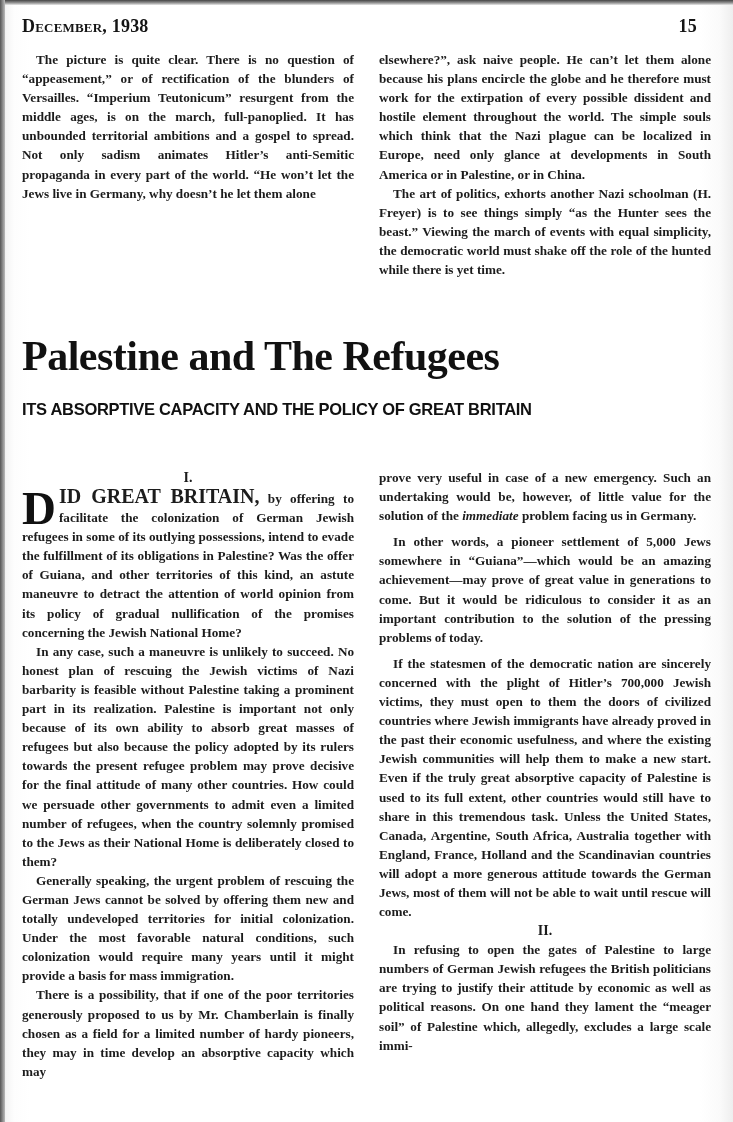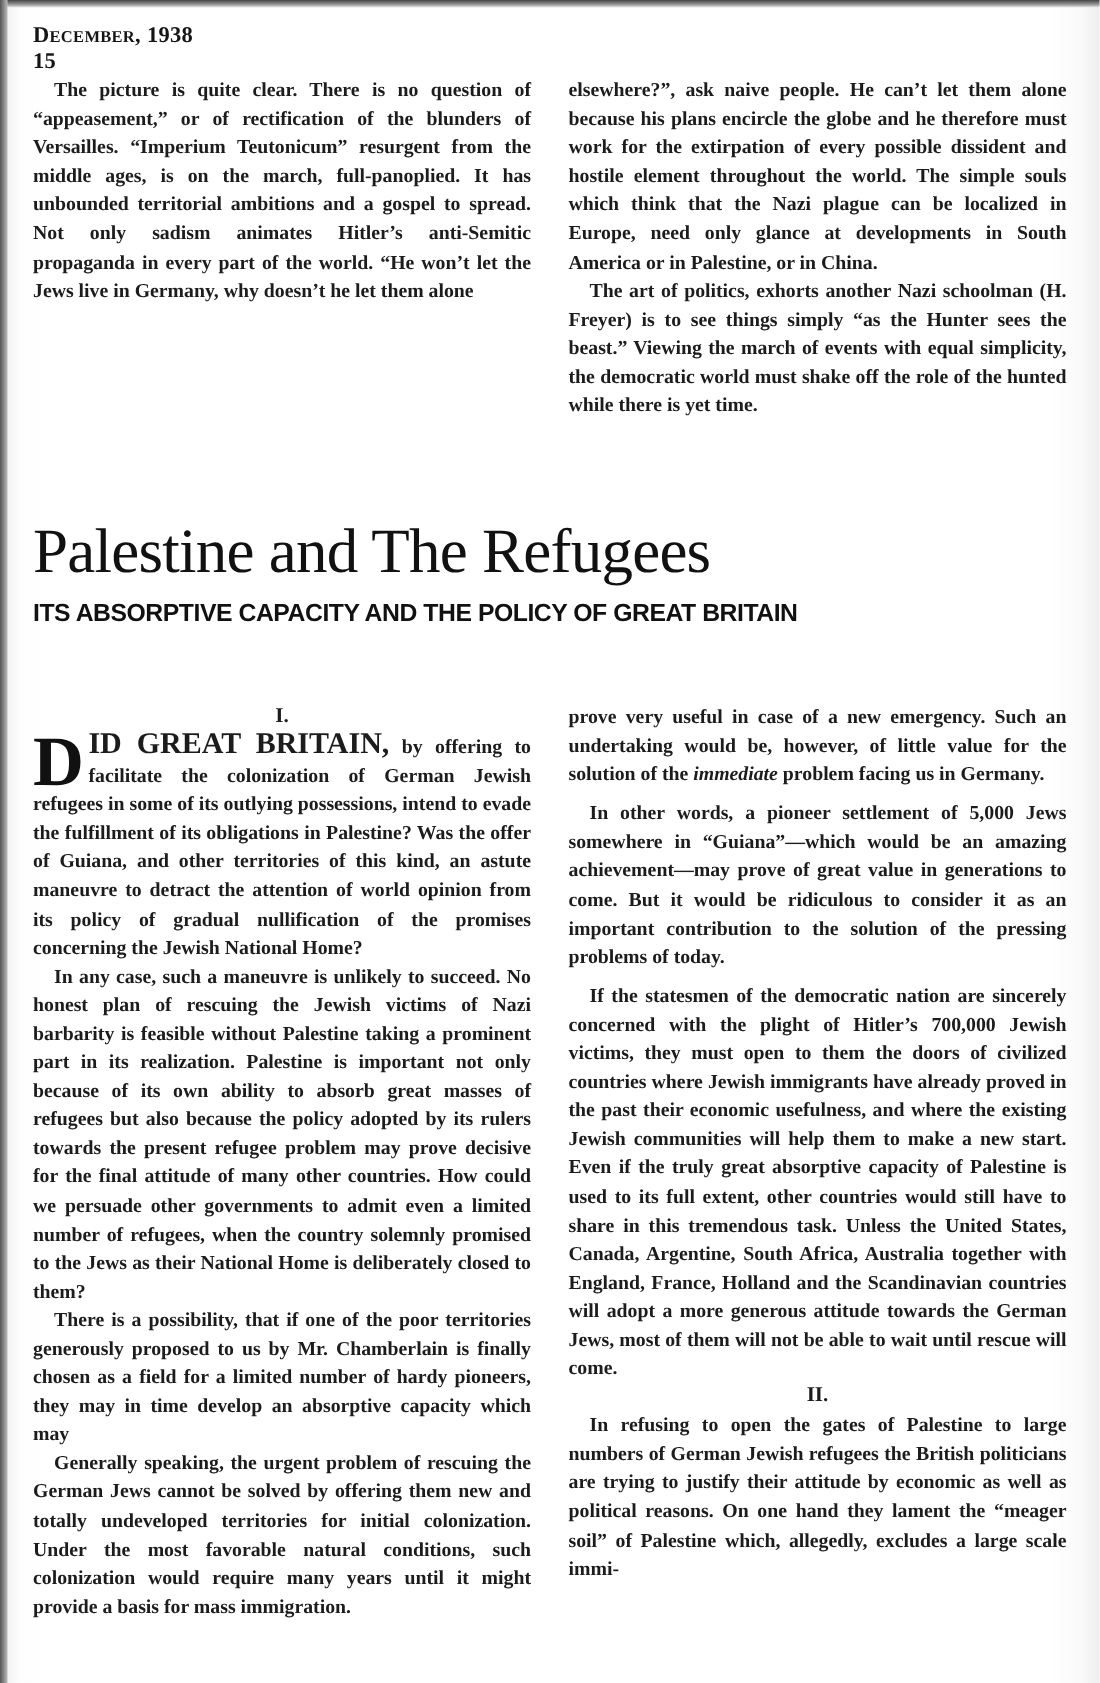--- a/index.html
+++ b/index.html
@@ -18,39 +18,39 @@
     position: absolute; left: 0; top: 0; width: 733px; height: 5px;
     background: linear-gradient(to bottom, #444 0px, #999 3px, #e8e8e8 5px);
   }
   .left-border {
     position: absolute; left: 0; top: 0; width: 5px; height: 1122px;
     background: linear-gradient(to right, #555, #bbb);
   }
   .running-head {
     position: absolute; left: 22px; top: 16px; width: 675px;
     display: flex; justify-content: space-between;
-    font-size: 15px; font-weight: bold; letter-spacing: 0.2px; flex-direction: column;
+    font-size: 18px; font-weight: bold; letter-spacing: 0.2px;
   }
   .running-head .month { font-variant: small-caps; }
   .col {
     position: absolute; width: 332px;
     font-size: 13.2px; line-height: 19.1px;
     text-align: justify; font-weight: bold;
     color: #1c1c1c;
   }
   .col p { margin: 0; text-indent: 0; }
   .col p.ind { text-indent: 14px; }
   .col p.last { text-align-last: left; }
   .left-col { left: 22px; }
   .right-col { left: 379px; }
   .top-left { top: 50px; }
   .top-right { top: 50px; }
   .title {
-    position: absolute; left: 22px; top: 344px;
-    font-size: 42px; font-weight: normal; letter-spacing: -0.5px;
+    position: absolute; left: 22px; top: 332px;
+    font-size: 42px; font-weight: bold; letter-spacing: -0.5px;
     font-family: "Liberation Serif", "DejaVu Serif", serif; color: #111;
   }
   .subtitle {
     position: absolute; left: 22px; top: 400px;
     font-family: "Liberation Sans", "DejaVu Sans", sans-serif;
     font-weight: bold; font-size: 16.5px; letter-spacing: -0.3px; color: #111;
   }
   .byline {
     position: absolute; right: 37px; top: 430px;
     font-family: "Liberation Sans", "DejaVu Sans", sans-serif;
@@ -92,22 +92,22 @@
     <p class="ind last">The art of politics, exhorts another Nazi schoolman (H. Freyer) is to see things simply “as the Hunter sees the beast.” Viewing the march of events with equal simplicity, the democratic world must shake off the role of the hunted while there is yet time.</p>
   </div>
 
   <div class="title">Palestine and The Refugees</div>
   <div class="subtitle">ITS ABSORPTIVE CAPACITY AND THE POLICY OF GREAT BRITAIN</div>
 
   <div class="col left-col bottom-left">
     <p class="section-num">I.</p>
     <p><span class="drop-cap">D</span><span class="lead-caps">ID GREAT BRITAIN,</span><span> by offering to facilitate the colonization of German Jewish refugees in some of its outlying possessions, intend to evade the fulfillment of its obligations in Palestine? Was the offer of Guiana, and other territories of this kind, an astute maneuvre to detract the attention of world opinion from its policy of gradual nullification of the promises concerning the Jewish National Home?</span></p>
     <p class="ind">In any case, such a maneuvre is unlikely to succeed. No honest plan of rescuing the Jewish victims of Nazi barbarity is feasible without Palestine taking a prominent part in its realization. Palestine is important not only because of its own ability to absorb great masses of refugees but also because the policy adopted by its rulers towards the present refugee problem may prove decisive for the final attitude of many other countries. How could we persuade other governments to admit even a limited number of refugees, when the country solemnly promised to the Jews as their National Home is deliberately closed to them?</p>
+    <p class="ind">Generally speaking, the urgent problem of rescuing the German Jews cannot be solved by offering them new and totally undeveloped territories for initial colonization. Under the most favorable natural conditions, such colonization would require many years until it might provide a basis for mass immigration.</p>
     <p class="ind">There is a possibility, that if one of the poor territories generously proposed to us by Mr. Chamberlain is finally chosen as a field for a limited number of hardy pioneers, they may in time develop an absorptive capacity which may</p>
-    <p class="ind">Generally speaking, the urgent problem of rescuing the German Jews cannot be solved by offering them new and totally undeveloped territories for initial colonization. Under the most favorable natural conditions, such colonization would require many years until it might provide a basis for mass immigration.</p>
   </div>
 
   <div class="col right-col bottom-right">
     <p><span>prove very useful in case of a new emergency. Such an undertaking would be, however, of little value for the solution of the </span><em>immediate</em><span> problem facing us in Germany.</span></p>
     <div class="gap"></div>
     <p class="ind">In other words, a pioneer settlement of 5,000 Jews somewhere in “Guiana”—which would be an amazing achievement—may prove of great value in generations to come. But it would be ridiculous to consider it as an important contribution to the solution of the pressing problems of today.</p>
     <div class="gap"></div>
     <p class="ind last">If the statesmen of the democratic nation are sincerely concerned with the plight of Hitler’s 700,000 Jewish victims, they must open to them the doors of civilized countries where Jewish immigrants have already proved in the past their economic usefulness, and where the existing Jewish communities will help them to make a new start. Even if the truly great absorptive capacity of Palestine is used to its full extent, other countries would still have to share in this tremendous task. Unless the United States, Canada, Argentine, South Africa, Australia together with England, France, Holland and the Scandinavian countries will adopt a more generous attitude towards the German Jews, most of them will not be able to wait until rescue will come.</p>
     <p class="section-num sec2">II.</p>
     <p class="ind">In refusing to open the gates of Palestine to large numbers of German Jewish refugees the British politicians are trying to justify their attitude by economic as well as political reasons. On one hand they lament the “meager soil” of Palestine which, allegedly, excludes a large scale immi-</p>

